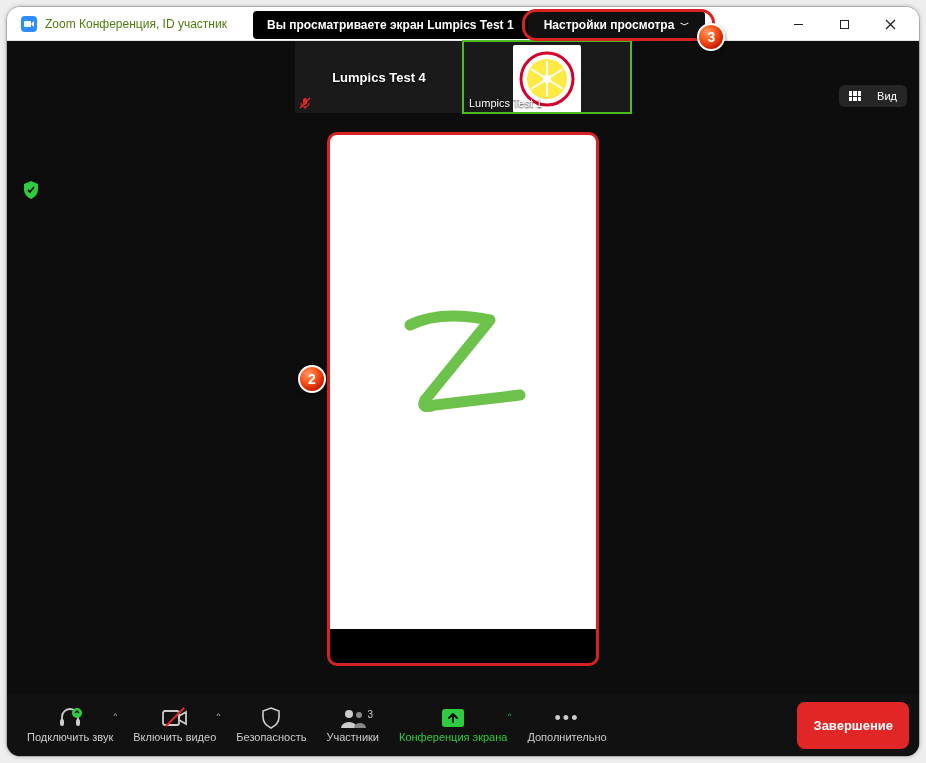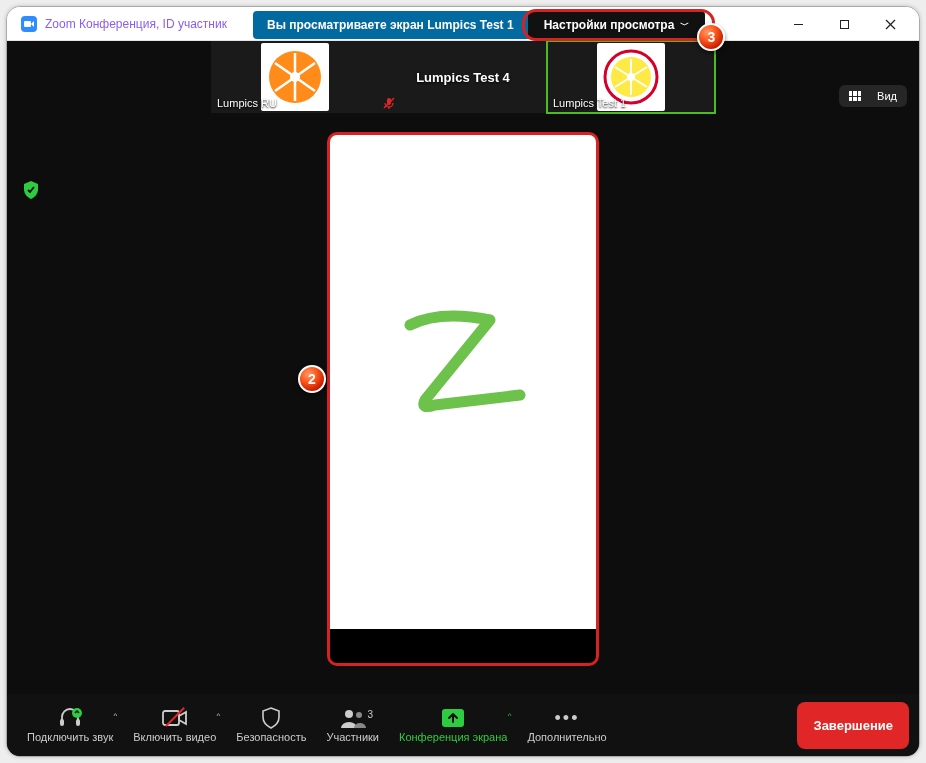--- a/index.html
+++ b/index.html
@@ -7,46 +7,46 @@
 
   
   .outer-frame { position:absolute; left:6px; top:6px; right:6px; bottom:6px;
     border: 1px solid #aaa; border-radius:14px; background:#fff; overflow:hidden; box-shadow:0 0 4px rgba(0,0,0,.2);}
 
   
   .titlebar { height:34px; background:#fff; display:flex; align-items:center; position:relative; border-bottom:1px solid #e5e5e5;}
   .titlebar .zoom-icon { width:16px; height:16px; margin:0 8px 0 14px; background:#2D8CFF; border-radius:4px; position:relative;}
   .titlebar .zoom-icon::after{content:""; position:absolute; left:3px; top:5px; width:7px; height:6px; background:#fff; border-radius:1px;}
   .titlebar .zoom-icon::before{content:""; position:absolute; left:10px; top:5px; width:0; height:0; border-top:3px solid transparent; border-bottom:3px solid transparent; border-right:3px solid #fff;}
-  .titlebar .title { font-size:12px; color:#8b5cf6; white-space:nowrap; overflow:hidden; }
+  .titlebar .title { font-size:12px; color:#4d7c0f; white-space:nowrap; overflow:hidden; }
   .win-controls { position:absolute; right:6px; top:0; height:34px; display:flex; align-items:center; gap:0;}
   .win-btn { width:46px; height:30px; display:flex; align-items:center; justify-content:center; color:#222;}
   .win-btn svg { width:11px; height:11px; }
 
   
   .share-banner { position:absolute; top:4px; left:246px; height:28px; display:flex; z-index:20;}
-  .share-banner .msg { background:#0369a1; color:#fff; font-size:12px; font-weight:600; display:flex; align-items:center; padding:0 14px; border-radius:4px 0 0 4px;}
+  .share-banner .msg { background:#000000; color:#fff; font-size:12px; font-weight:600; display:flex; align-items:center; padding:0 14px; border-radius:4px 0 0 4px;}
   .share-banner .opts-wrap { position:relative;text-align:center; }
   .share-banner .opts { background:#111; color:#fff; font-size:12px; font-weight:600; display:flex; align-items:center; padding:0 16px; border-radius:0 4px 4px 0; height:28px; gap:6px; position:relative;}
   .share-banner .opts .chev { font-size:9px; }
   .callout-ring { position:absolute; border:3px solid #d62222; border-radius:14px; pointer-events:none;}
   #ring3 { top:-2px; left:-6px; right:-10px; height:32px;}
   .red-gloss-badge { width:28px; height:28px; border-radius:50%; background:radial-gradient(circle at 35% 30%, #ff9a6a 0%, #ff5a1e 35%, #c81b00 75%, #8e0f00 100%);
     border:2px solid #fff; color:#fff; font-weight:700; font-size:14px; display:flex; align-items:center; justify-content:center;
     box-shadow:0 2px 4px rgba(0,0,0,.5); position:absolute;}
   #badge3 { top:12px; right:-20px; z-index:25;}
 
   
   .stage { position:absolute; top:34px; left:0; right:0; bottom:0; background:#0d0d0d;}
 
   
   .gallery { position:absolute; top:0; left:0; right:0; height:94px; display:flex; justify-content:center; gap:0;}
   .tile { width:168px; height:72px; background:#1a1a1a; position:relative; display:flex; align-items:center; justify-content:center;}
   .tile .label { position:absolute; bottom:4px; left:6px; color:#fff; font-size:11px; text-shadow:0 1px 2px #000;}
-  .tile.active { outline:2px solid #4bbd1f; outline-offset:-1px;}
+  .tile.active { outline:2px solid #4bbd1f; outline-offset:-1px;align-items:flex-end;}
   .mute-ic { position:absolute; bottom:4px; left:6px; color:#ff3b30; font-size:11px;}
   .tile2 .label { position:static; color:#fff; font-size:13px; font-weight:600;}
   .tile2 .mute-ic { bottom:2px; left:4px;}
   .avatar-box { width:68px; height:68px; background:#fff; border-radius:2px; display:flex; align-items:center; justify-content:center;}
 
   
   .view-btn { position:absolute; top:44px; right:12px; background:rgba(40,40,40,.95); color:#fff; font-size:11px;
     padding:5px 10px; border-radius:6px; display:flex; align-items:center; gap:16px;}
   .view-btn .grid-ic { width:12px; height:10px; display:grid; grid-template-columns:1fr 1fr 1fr; grid-template-rows:1fr 1fr; gap:1px;}
   .view-btn .grid-ic span{background:#fff;}
@@ -111,37 +111,20 @@
         <span class="chev">﹀</span>
       </div>
       <div class="callout-ring" id="ring3"></div>
       <div class="red-gloss-badge" id="badge3">3</div>
     </div>
   </div>
 
   <div class="stage">
 
     <div class="gallery">
-      <div class="tile">
-        <div class="avatar-box">
-          <svg width="56" height="56" viewBox="0 0 56 56">
-            <circle cx="28" cy="28" r="26" fill="#ff8c1a"></circle>
-            <g stroke="#fff" stroke-width="2.5">
-                <line x1="28" y1="28" x2="28" y2="4"></line>
-                <line x1="28" y1="28" x2="48" y2="14"></line>
-                <line x1="28" y1="28" x2="48" y2="42"></line>
-                <line x1="28" y1="28" x2="28" y2="52"></line>
-                <line x1="28" y1="28" x2="8" y2="42"></line>
-                <line x1="28" y1="28" x2="8" y2="14"></line>
-              </g>
-            <circle cx="28" cy="28" r="5" fill="#fff"></circle>
-          </svg>
-        </div>
-        <div class="label">Lumpics RU</div>
-      </div>
       <div class="tile tile2">
         <div class="label">Lumpics Test 4</div>
         <div class="mute-ic">
           <svg width="12" height="12" viewBox="0 0 12 12">
               <rect x="4" y="1" width="4" height="7" rx="2" fill="#e02626"></rect>
               <path d="M2 6 a4 4 0 0 0 8 0" fill="none" stroke="#e02626" stroke-width="1.3"></path>
               <line x1="6" y1="10" x2="6" y2="12" stroke="#e02626" stroke-width="1.3"></line>
               <line x1="1" y1="11" x2="11" y2="1" stroke="#e02626" stroke-width="1.5"></line>
             </svg>
         </div>

